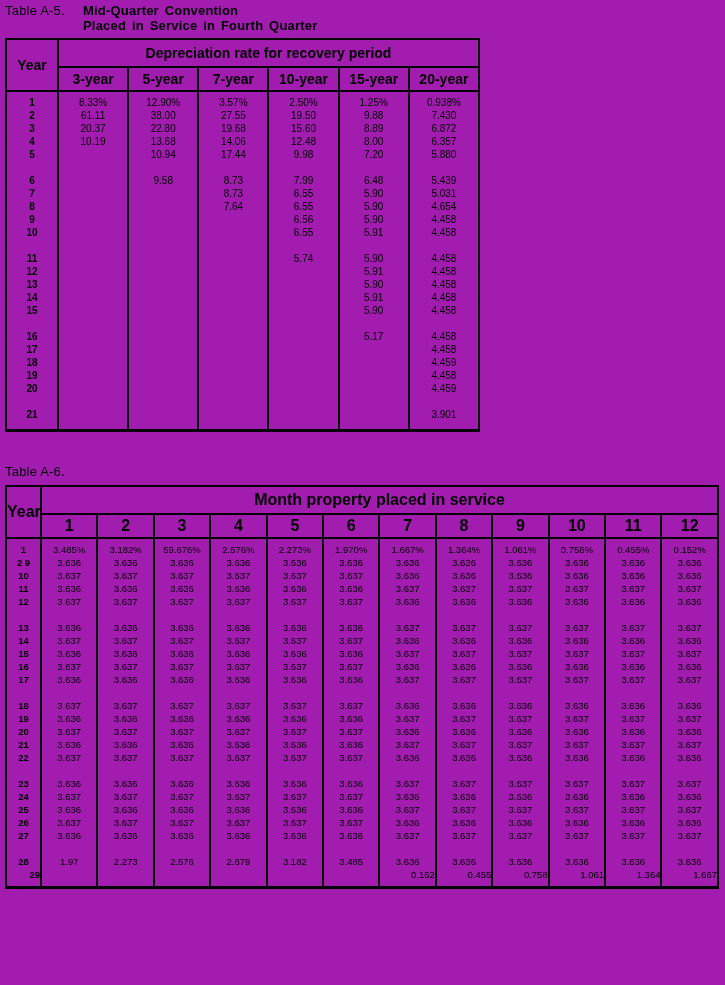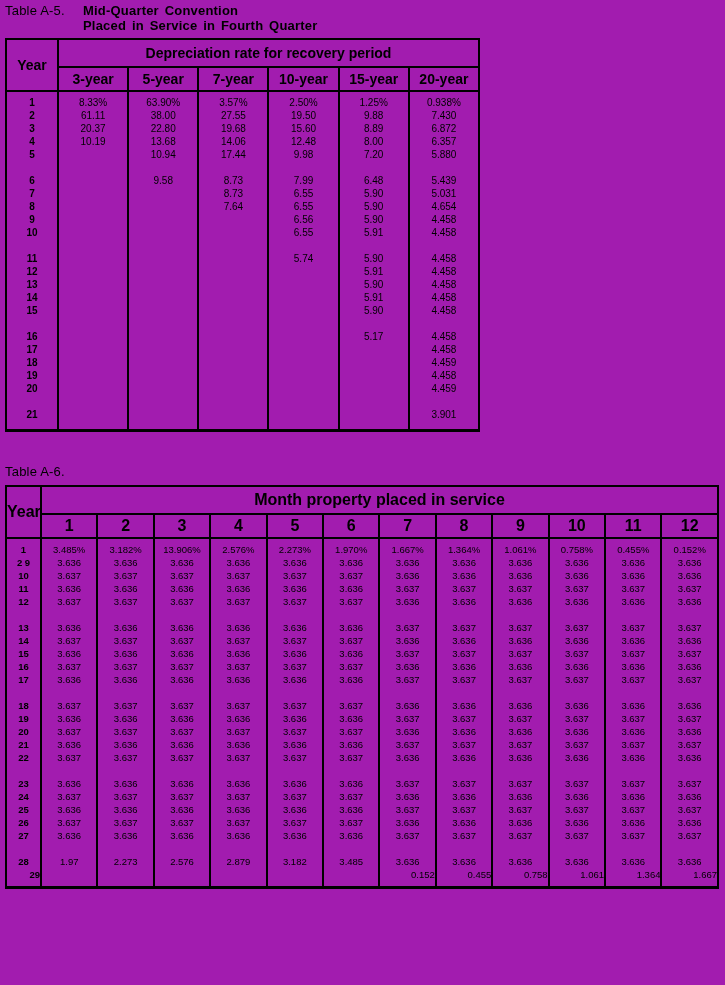--- a/index.html
+++ b/index.html
@@ -114,21 +114,21 @@
             <th>7-year</th>
             <th>10-year</th>
             <th>15-year</th>
             <th>20-year</th>
           </tr>
         </thead>
         <tbody>
           <tr class="first">
             <td class="year">1</td>
             <td>8.33%</td>
-            <td>63.90%</td>
+            <td>12.90%</td>
             <td>3.57%</td>
             <td>2.50%</td>
             <td>1.25%</td>
             <td>0.938%</td>
           </tr>
           <tr>
             <td class="year">2</td>
             <td>61.11</td>
             <td>38.00</td>
             <td>27.55</td>
@@ -385,21 +385,21 @@
             <th>10</th>
             <th>11</th>
             <th>12</th>
           </tr>
         </thead>
         <tbody>
           <tr class="first">
             <td class="year">1</td>
             <td>3.485%</td>
             <td>3.182%</td>
-            <td>13.906%</td>
+            <td>59.676%</td>
             <td>2.576%</td>
             <td>2.273%</td>
             <td>1.970%</td>
             <td>1.667%</td>
             <td>1.364%</td>
             <td>1.061%</td>
             <td>0.758%</td>
             <td>0.455%</td>
             <td>0.152%</td>
           </tr>

